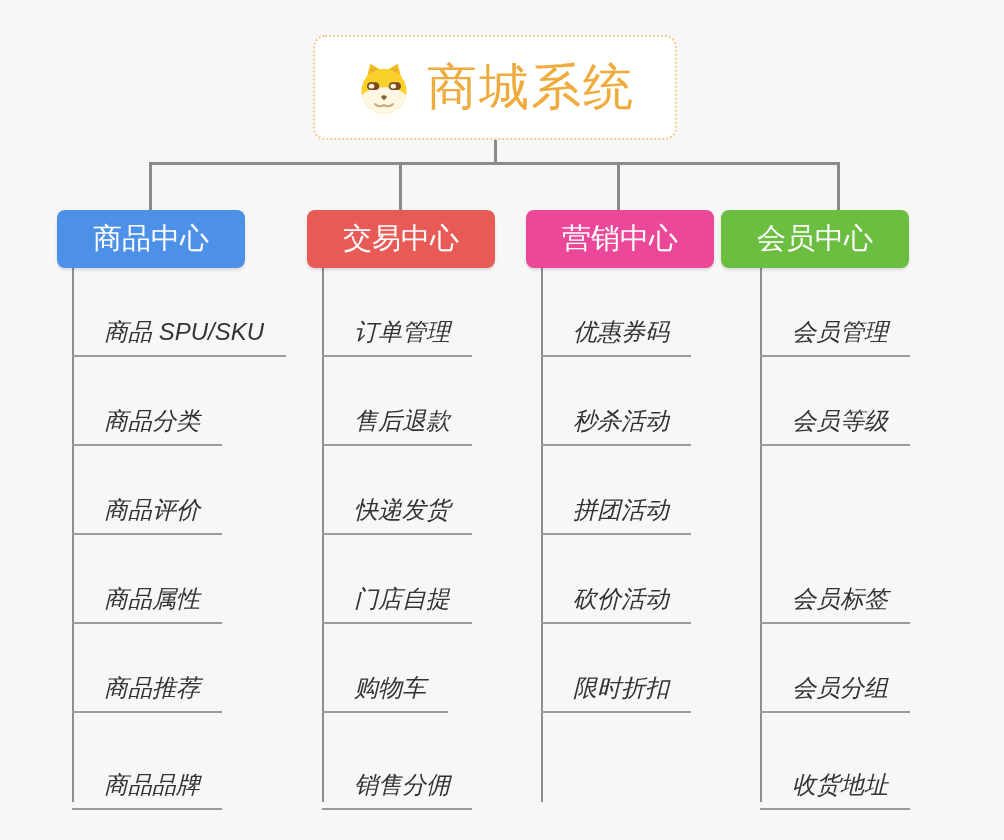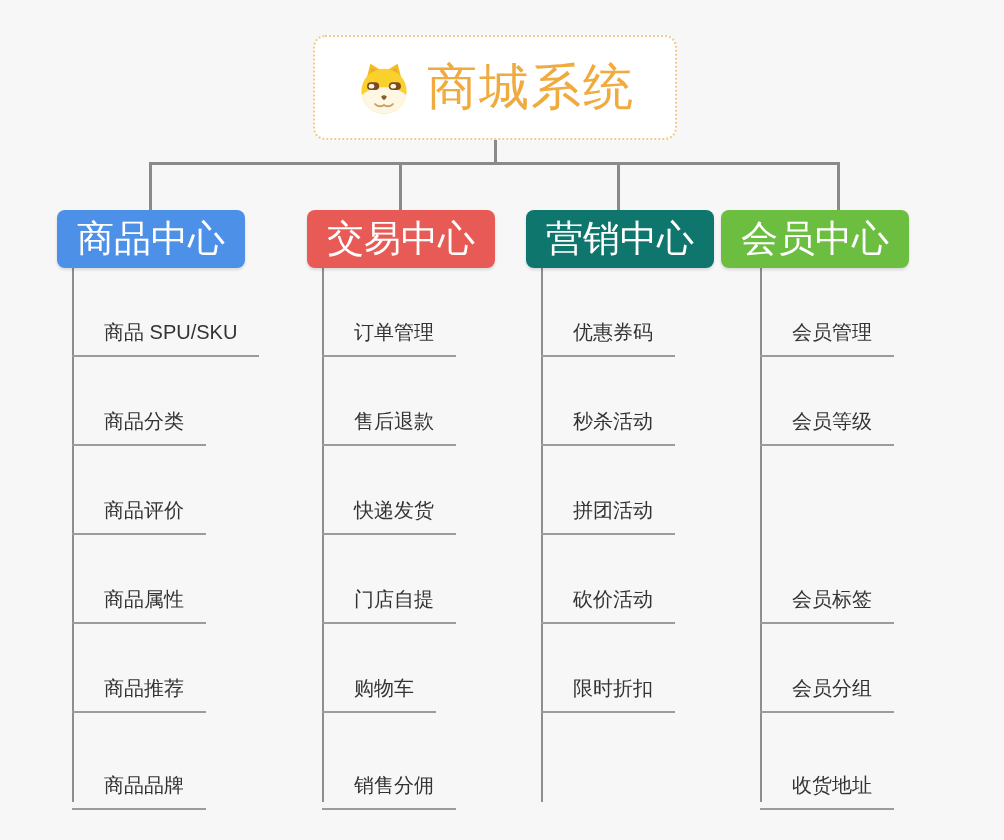--- a/index.html
+++ b/index.html
@@ -23,36 +23,36 @@
     position:absolute;left:313px;top:35px;width:364px;height:105px;
     background:#ffffff;border:2px dotted #F2CB8C;border-radius:12px;
     box-sizing:border-box;
     display:flex;align-items:center;justify-content:center;gap:14px;
   }
   .root-title{font-size:50px;letter-spacing:2px;color:#F0AB3F;white-space:nowrap;}
   .root-icon{width:58px;height:58px;flex:0 0 auto;}
   
   .branch-header{
     position:absolute;top:210px;width:188px;height:58px;
-    border-radius:8px;color:#ffffff;font-size:37px;
+    border-radius:8px;color:#ffffff;font-size:29px;
     display:flex;align-items:center;justify-content:center;
     box-shadow:0 2px 3px rgba(0,0,0,0.12);
     white-space:nowrap;cursor:default;
   }
   .bh-0{left:57px;background:#4D90E8;}
   .bh-1{left:307px;background:#E85A55;}
   .bh-2{left:526px;background:#EEAF41;}
   .bh-3{left:721px;background:#6CBE40;}
   
   .item{
     position:absolute;
-    font-size:20px;line-height:30px;color:#333333;
+    font-size:24px;line-height:30px;color:#333333;
     padding:0 22px 8px 32px;
     border-bottom:2px solid #9c9c9c;
-    white-space:nowrap;cursor:default;
+    white-space:nowrap;cursor:default;font-style:italic;
   }
   .col-0{left:72px;} .col-1{left:322px;} .col-2{left:541px;} .col-3{left:760px;}
   .row-0{top:317px;} .row-1{top:406px;} .row-2{top:495px;}
   .row-3{top:584px;} .row-4{top:673px;} .row-5{top:770px;}
 </style>
 </head>
 <body>
 
 <div class="canvas">
 
@@ -86,21 +86,21 @@
       <rect x="42" y="29" width="15" height="9.5" rx="4.7" fill="#7C4A1E"></rect>
       <rect x="44" y="31" width="7" height="5.5" rx="2.7" fill="#FDF7E4"></rect>
       <path d="M32.5,46.5 q3.5,-3 7,0 q-1.7,4.5 -3.5,4.5 q-1.8,0 -3.5,-4.5 z" fill="#8A5A28"></path>
       <path d="M25,56 q5.5,5 11,1 q5.5,4 11,-1" stroke="#C9A06A" stroke-width="2.4" fill="none" stroke-linecap="round"></path>
     </svg>
     <span class="root-title" style="color: rgb(240, 171, 63);">商城系统</span>
   </div>
 
   <div class="branch-header bh-0" style="background-color: rgb(77, 144, 232);">商品中心</div>
   <div class="branch-header bh-1" style="background-color: rgb(232, 90, 85);">交易中心</div>
-  <div class="branch-header bh-2" style="background-color: #0f766e;">营销中心</div>
+  <div class="branch-header bh-2" style="background-color: #ec4899;">营销中心</div>
   <div class="branch-header bh-3" style="background-color: rgb(108, 190, 64);">会员中心</div>
 
   <div class="item col-0 row-0">商品 SPU/SKU</div>
   <div class="item col-0 row-1">商品分类</div>
   <div class="item col-0 row-2">商品评价</div>
   <div class="item col-0 row-3">商品属性</div>
   <div class="item col-0 row-4">商品推荐</div>
   <div class="item col-0 row-5">商品品牌</div>
 
   <div class="item col-1 row-0">订单管理</div>

